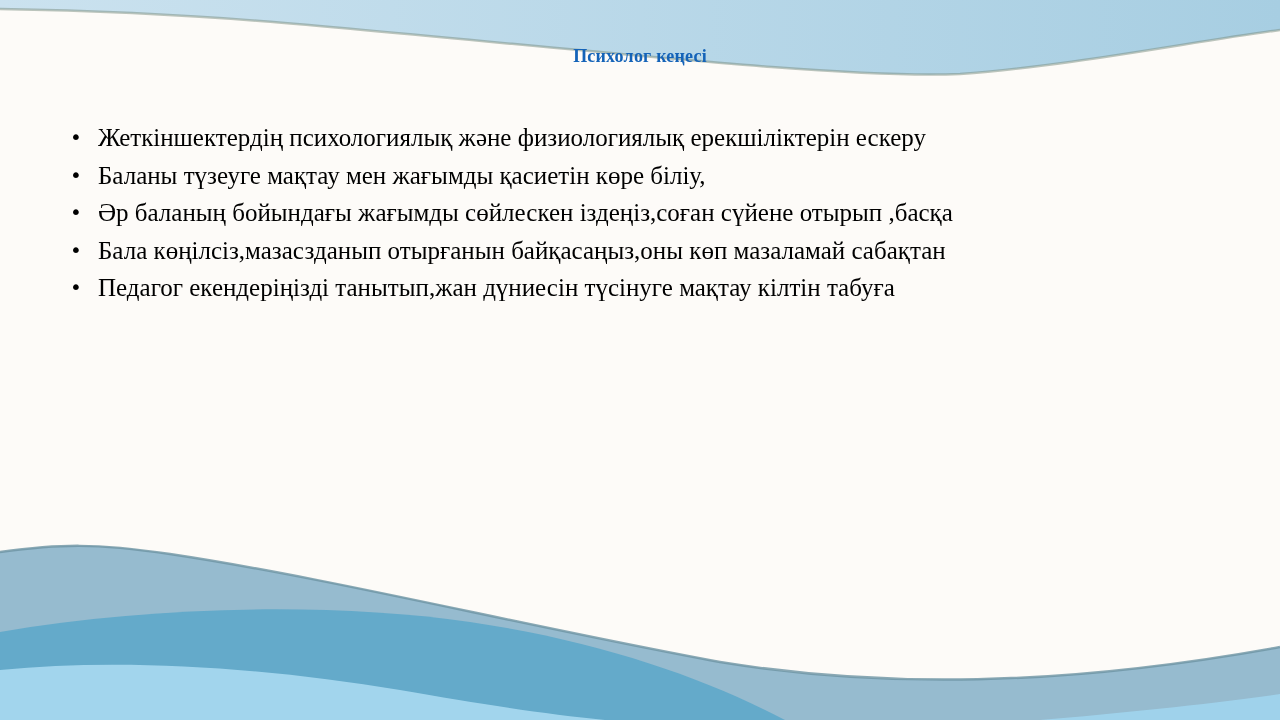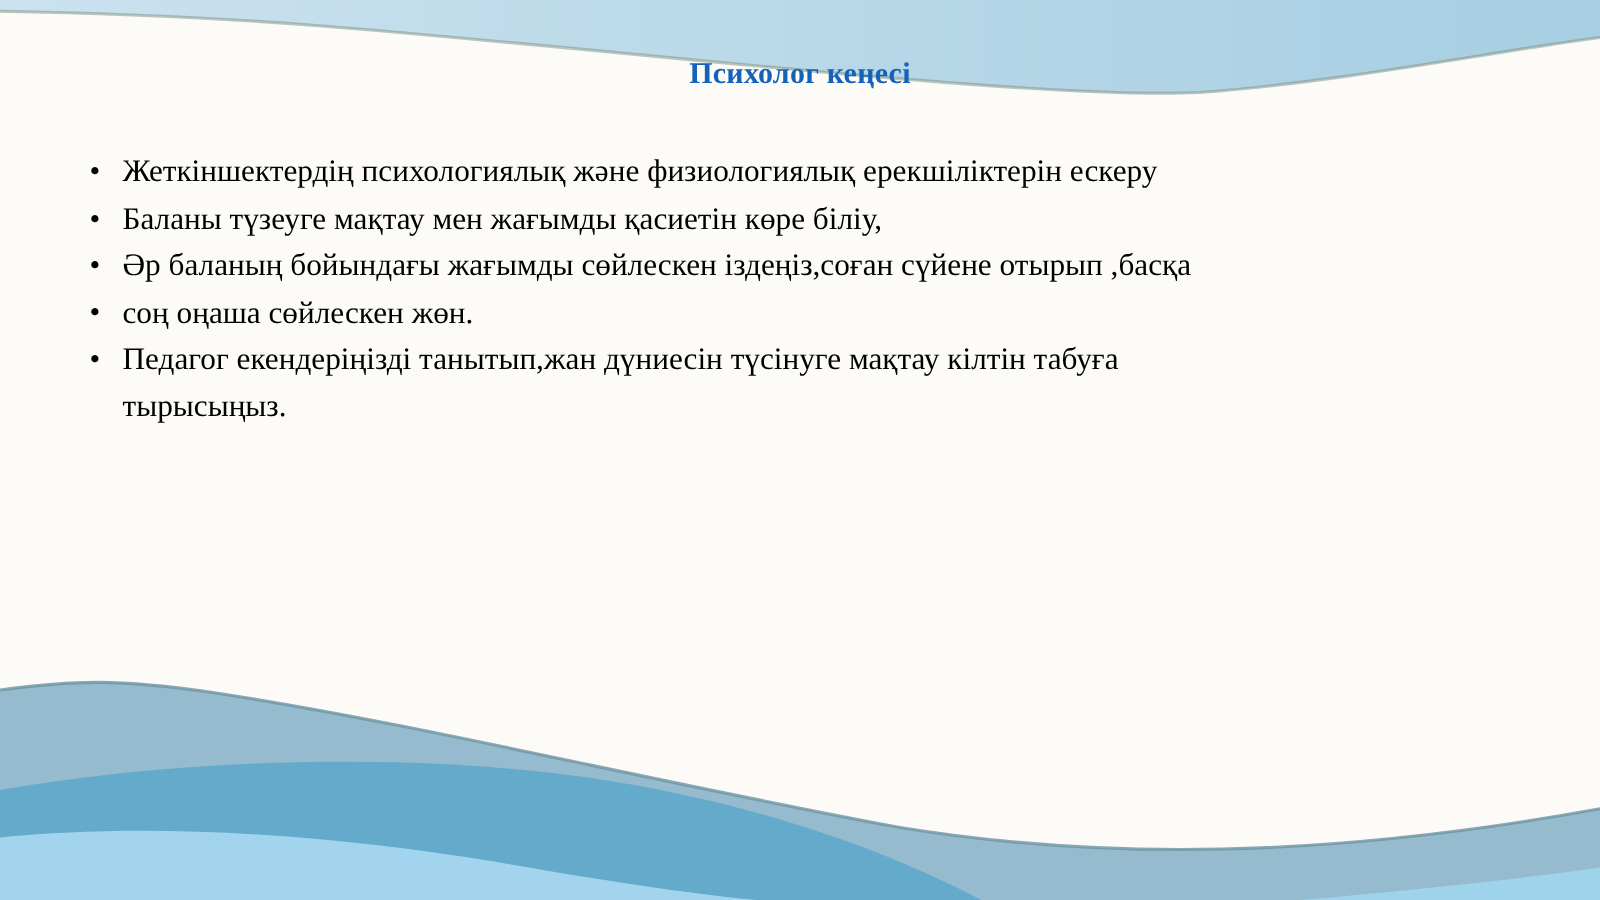--- a/index.html
+++ b/index.html
@@ -10,21 +10,21 @@
     font-family:"Liberation Serif","DejaVu Serif",serif;
     position:relative;
   }
   .slide{position:absolute;inset:0;width:1280px;height:720px;}
   .deco{position:absolute;left:0;width:1280px;pointer-events:none;}
   .deco.top{top:0;height:110px;}
   .deco.bottom{bottom:0;height:205px;}
   .title{
     position:absolute;top:46px;left:0;width:1280px;
     text-align:center;
-    font-size:24px;font-weight:bold;
+    font-size:18px;font-weight:bold;
     color:#1463b8;
     letter-spacing:0.2px;
   }
   .bullets{
     position:absolute;top:119px;left:64px;right:48px;
     margin:0;padding:0;list-style:none;
     font-size:25px;color:#000;line-height:37.5px;
   }
   .bullets li{position:relative;padding-left:34px;}
   .bullets .marker{
@@ -58,26 +58,25 @@
     <li>
       <span class="marker">•</span>
       <div>Баланы түзеуге мақтау мен жағымды қасиетін көре біліу,</div>
     </li>
     <li>
       <span class="marker">•</span>
       <div>Әр баланың бойындағы жағымды сөйлескен іздеңіз,соған сүйене отырып ,басқа</div>
     </li>
     <li>
       <span class="marker">•</span>
-      <div>соң оңаша сөйлескен жөн.</div>
+      <div>Бала көңілсіз,мазасзданып отырғанын байқасаңыз,оны көп мазаламай сабақтан</div>
     </li>
     <li>
       <span class="marker">•</span>
       <div>Педагог екендеріңізді танытып,жан дүниесін түсінуге мақтау кілтін табуға</div>
-      <div>тырысыңыз.</div>
     </li>
   </ul>
 
   <svg class="deco bottom" viewBox="0 0 1280 205" preserveAspectRatio="none">
 
     <path d="M0,37 C60,29 95,28 170,39 C330,63 520,110 720,147 C880,173 1060,172 1280,132 L1280,205 L0,205 Z" opacity="0.88" fill="#88b2c8"></path>
     <path d="M0,37 C60,29 95,28 170,39 C330,63 520,110 720,147 C880,173 1060,172 1280,132" fill="none" stroke="#6d93a2" stroke-width="2.5" opacity="0.8"></path>
 
     <path d="M0,117 C150,91 330,87 470,107 C600,126 705,163 785,205 L0,205 Z" opacity="0.95" fill="#61a9c9"></path>
 

